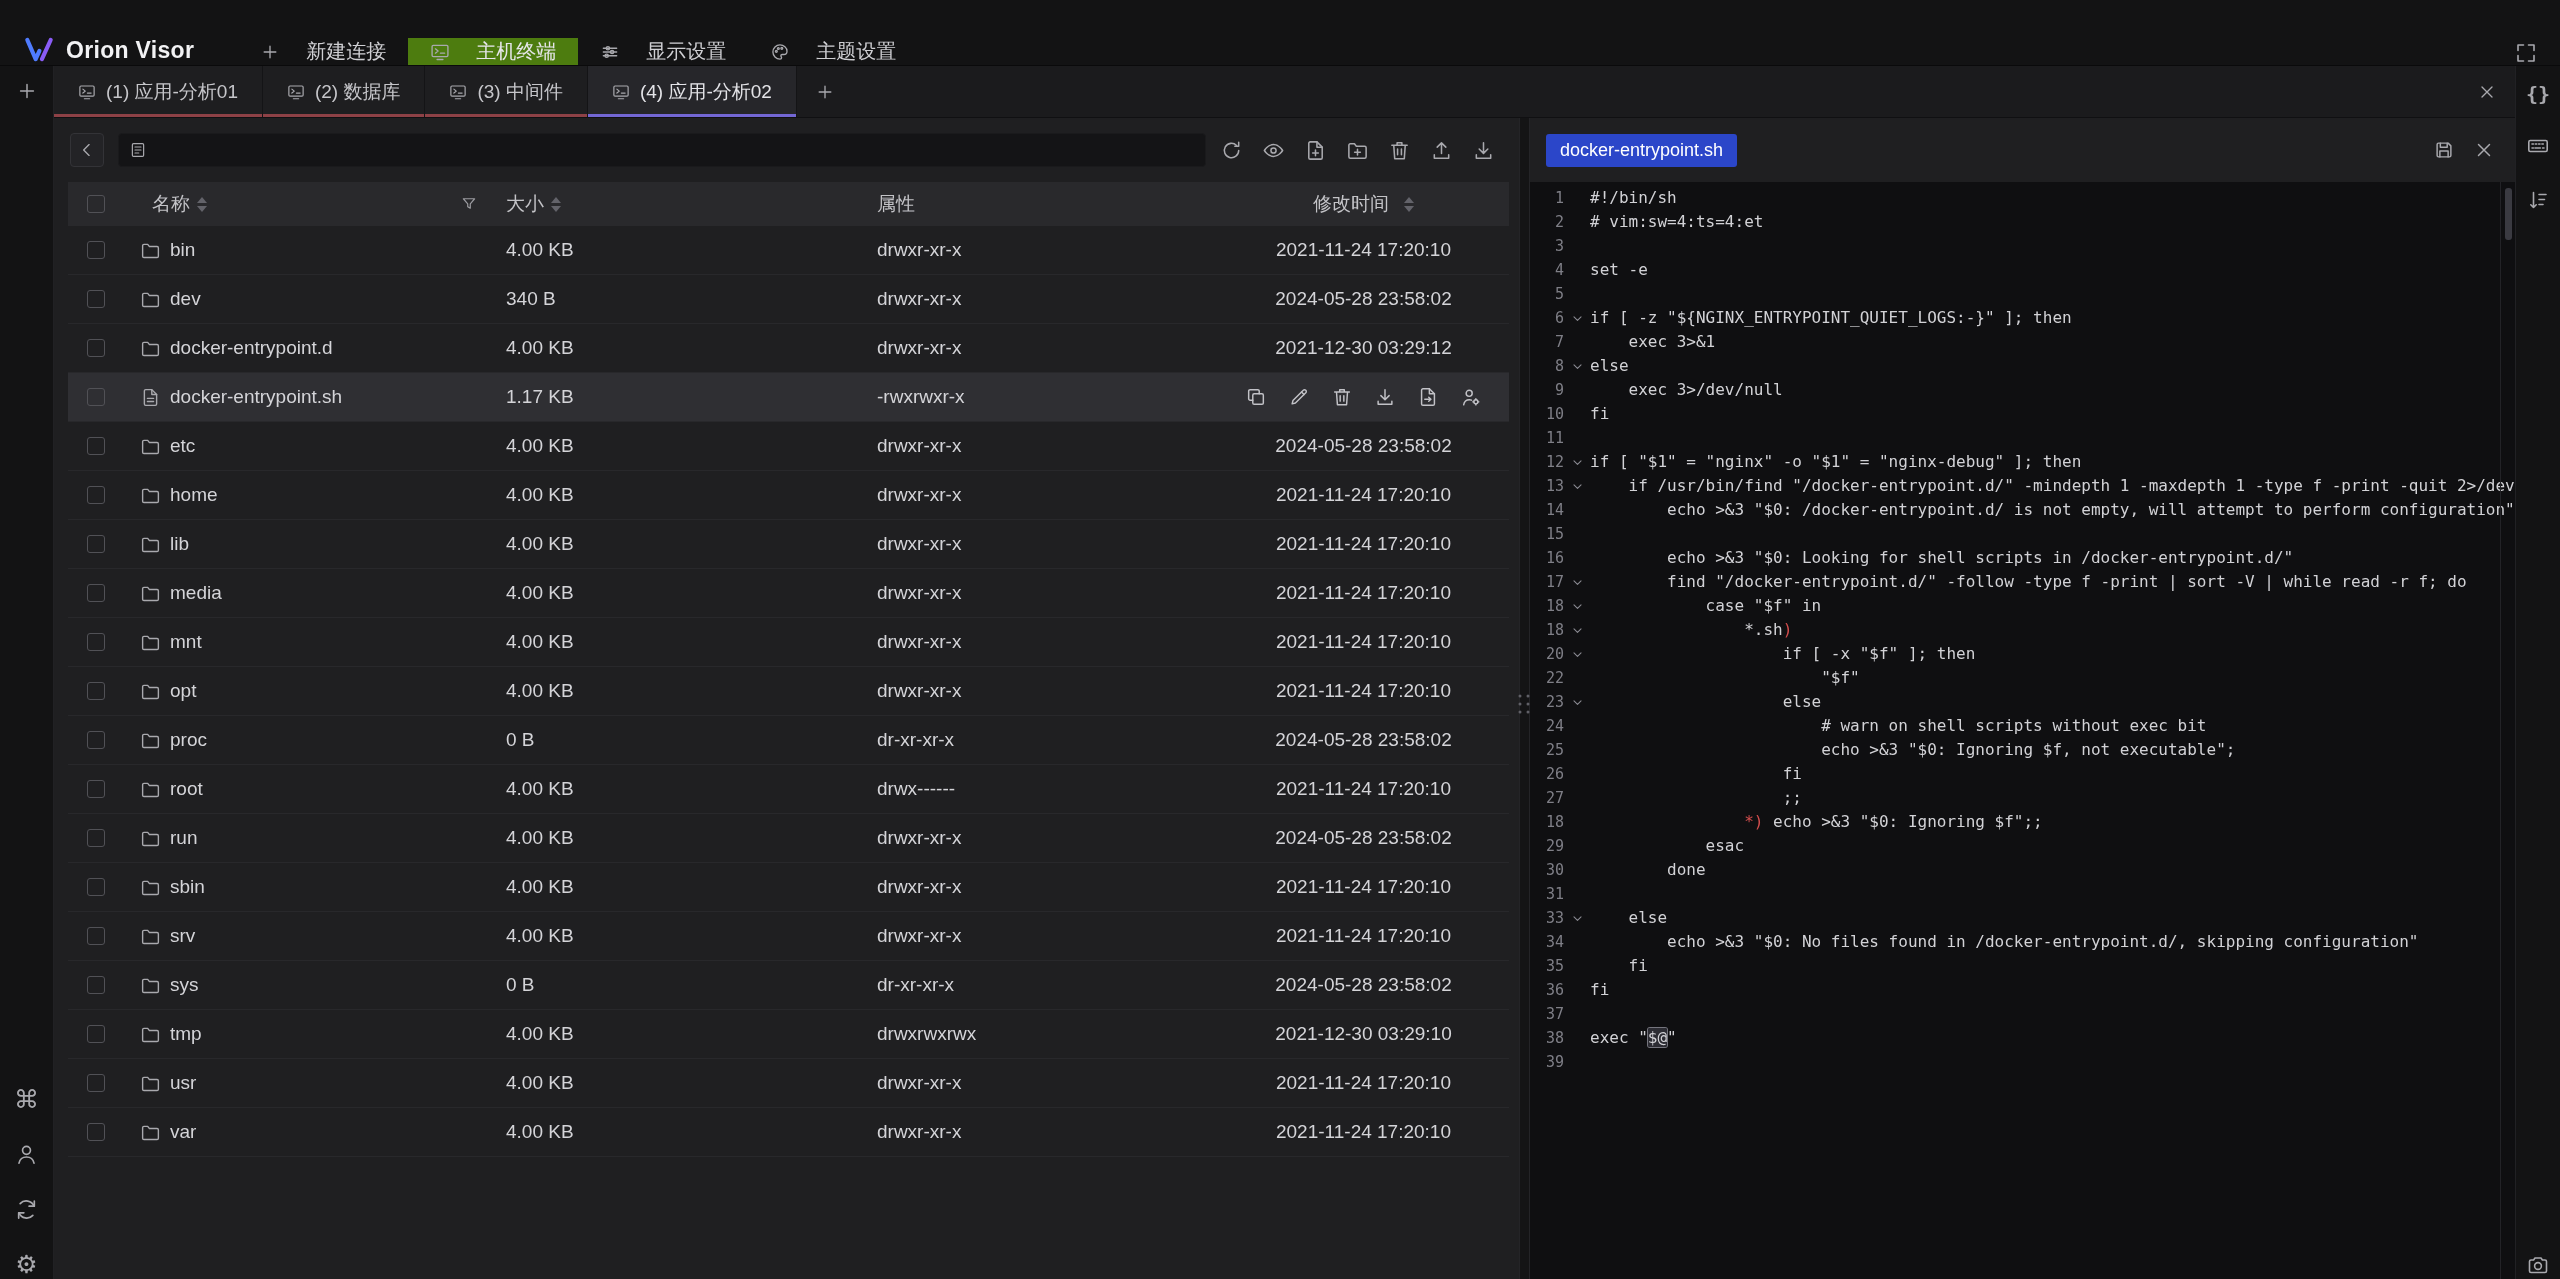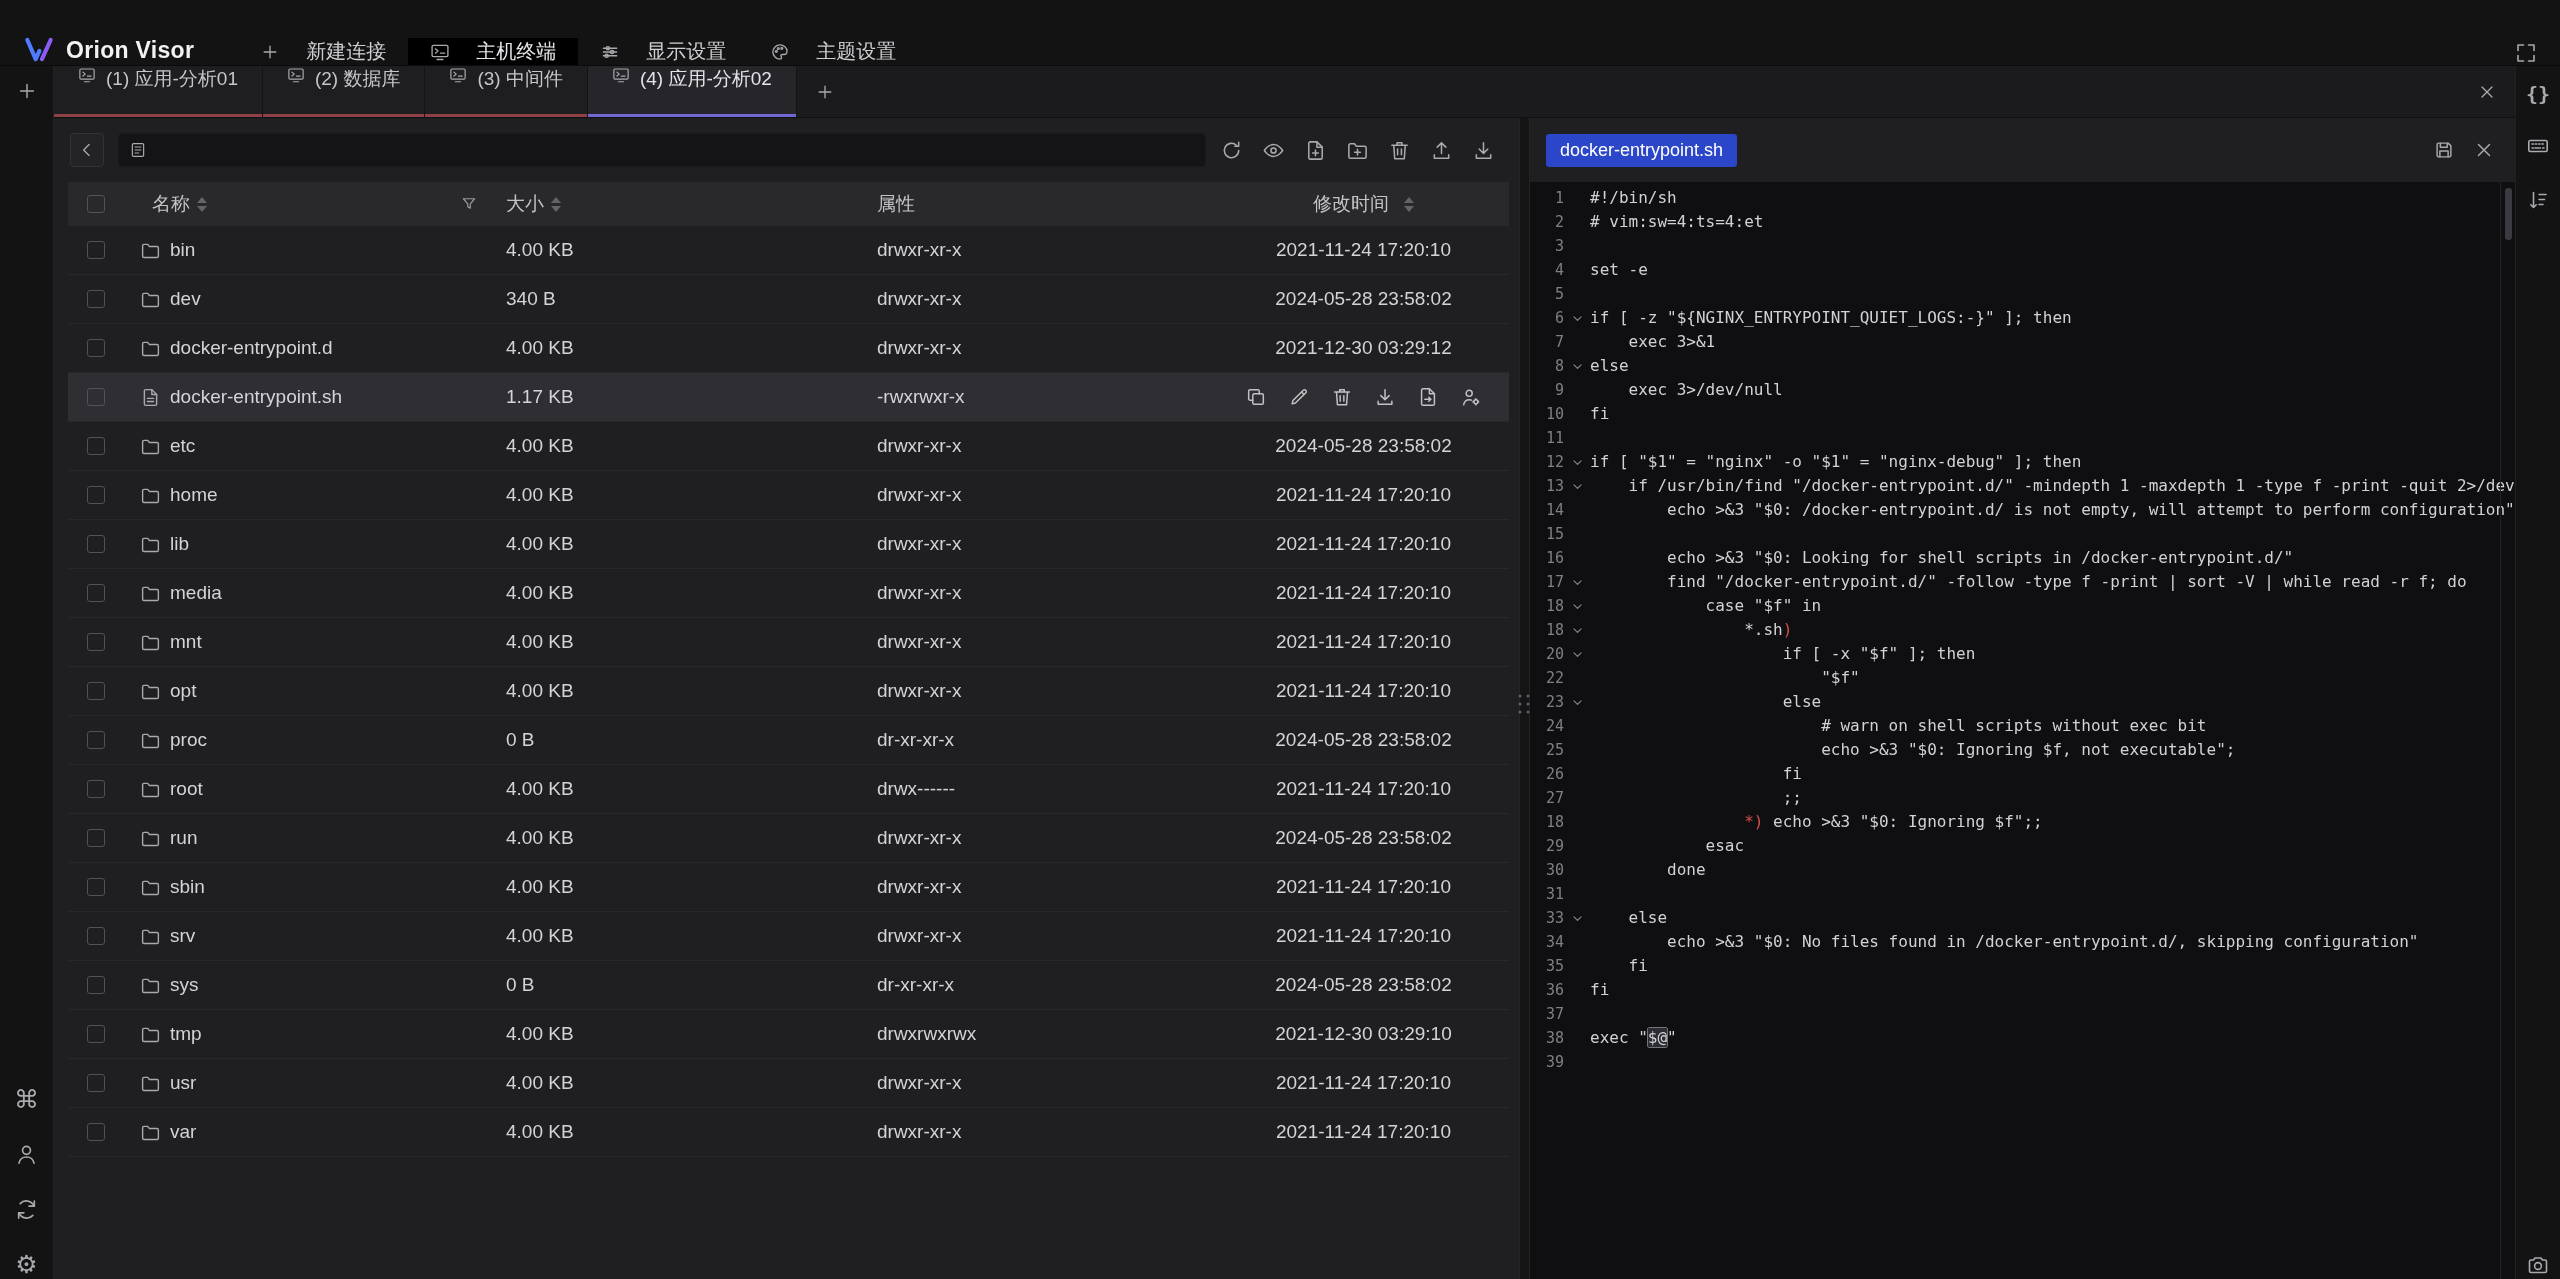--- a/index.html
+++ b/index.html
@@ -10,33 +10,33 @@
 .glyph{display:inline-flex;align-items:center;justify-content:center;color:#a9a9ae;font-family:"DejaVu Sans",sans-serif;line-height:1}
 .i18{width:18px;height:18px}.i20{width:20px;height:20px}.i22{width:22px;height:22px}.i24{width:24px;height:24px}
 .icon-btn{cursor:pointer}
 
 .topbar{height:66px;background:#131314;display:flex;align-items:flex-end;border-bottom:1px solid #0a0a0b}
 .brand{display:flex;align-items:center;gap:12px;padding-left:24px}
 .logo{width:30px;height:30px;display:inline-flex}
 .brand-text{font-size:23px;font-weight:bold;color:#f2f2f4;letter-spacing:.3px}
 .topmenu{display:flex;margin-left:44px}
 .menu-item{display:flex;align-items:center;gap:26px;padding:0 22px;font-size:20px;color:#cfcfd3;cursor:pointer}
-.menu-item.active{background:#000000;color:#e6e6ea}
+.menu-item.active{background:#4d7c0f;color:#e6e6ea}
 .topbar-right{margin-left:auto;display:flex;align-items:center;padding-right:22px}
 
 .mainrow{display:flex;height:1225px}
 .leftbar{width:54px;background:#131314;border-right:1px solid #212124;display:flex;flex-direction:column;align-items:center;padding:14px 0 14px}
 .leftbar .bottom,.rightbar .bottom{margin-top:auto;display:flex;flex-direction:column;gap:30px;align-items:center}
 .center{flex:1;display:flex;flex-direction:column;min-width:0}
 .rightbar{width:45px;background:#131314;border-left:1px solid #212124;display:flex;flex-direction:column;align-items:center;padding:18px 0 14px}
 .rightbar .top{display:flex;flex-direction:column;gap:30px;align-items:center}
 
 .tabbar{height:52px;background:#1b1b1d;display:flex;align-items:stretch;border-bottom:1px solid #101012}
 .tabs{display:flex}
-.tab{position:relative;display:flex;align-items:flex-start;gap:10px;padding:0 24px;font-size:19px;color:#c6c6ca;border-right:1px solid #141416;cursor:pointer;background:#1e1e20}
+.tab{position:relative;display:flex;align-items:center;gap:10px;padding:0 24px;font-size:19px;color:#c6c6ca;border-right:1px solid #141416;cursor:pointer;background:#1e1e20}
 .tab.active{background:#26262a;color:#e4e4e8}
 .tab::after{content:"";position:absolute;left:0;right:0;bottom:0;height:3px;background:var(--status)}
 .newtab{display:flex;align-items:center;padding:0 18px}
 .tabbar-close{margin-left:auto;display:flex;align-items:center;padding-right:18px}
 
 .panels{flex:1;display:flex;min-height:0}
 .filepanel{flex:1;background:#1f1f21;display:flex;flex-direction:column;min-width:0}
 .splitter{width:11px;background:#141415;border-left:1px solid #242427;border-right:1px solid #242427;position:relative;cursor:col-resize;flex:none}
 .grip{position:absolute;top:50%;left:50%;transform:translate(-50%,-50%);display:grid;grid-template-columns:repeat(2,5px);grid-auto-rows:5px;gap:3px}
 .grip i{width:3px;height:3px;background:#606067;border-radius:50%}

